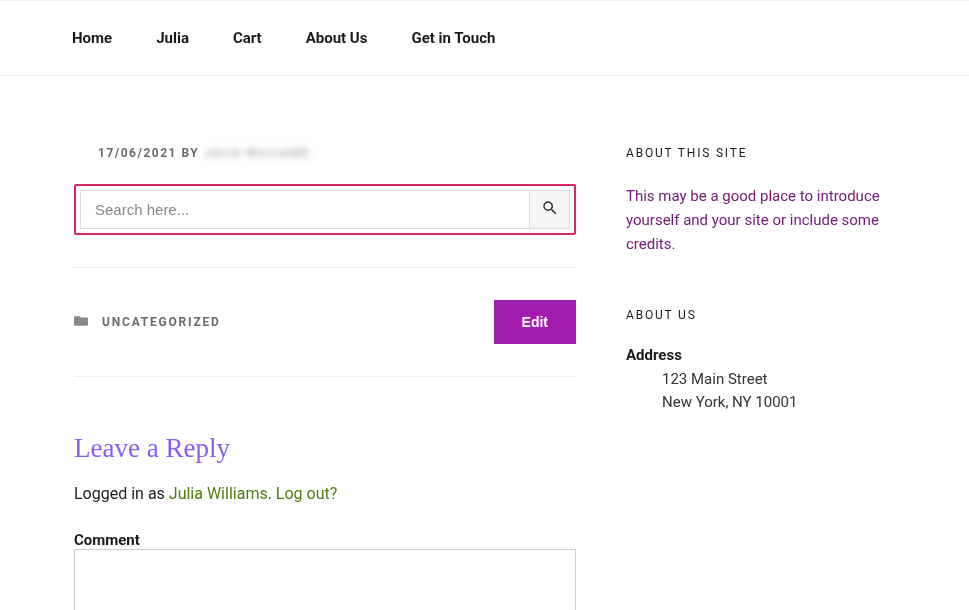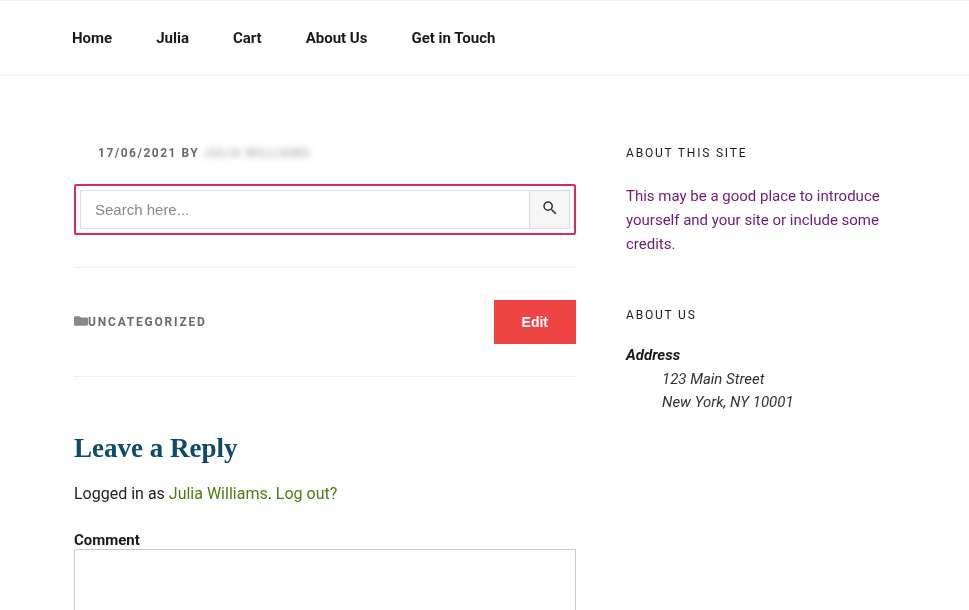--- a/index.html
+++ b/index.html
@@ -77,40 +77,41 @@
     .divider { border: none; border-top: 1px solid #eee; margin: 0; }
     .footer-row {
       display: flex;
       justify-content: space-between;
       align-items: center;
       padding: 32px 0;
     }
     .cat-block {
       display: flex;
       align-items: center;
+      gap: 14px;
       font-size: 12px;
       font-weight: 700;
       letter-spacing: 1.8px;
       color: #6a6a6a;
     }
     .folder-icon { width: 14px; height: 12px; fill: #888; }
     .edit-btn {
-      background: #ef4444;
+      background: #a21caf;
       color: #fff;
       border: none;
       padding: 14px 28px;
       font-size: 14px;
       font-weight: 700;
       cursor: pointer;
     }
     .reply-title {
       font-family: Georgia, "Times New Roman", serif;
       font-size: 27px;
-      font-weight: 700;
-      color: #0c4a6e;
+      font-weight: 400;
+      color: #8b5cf6;
       margin: 56px 0 20px;
     }
     .logged-in {
       font-size: 16px;
       color: #222;
       margin-bottom: 28px;
     }
     .link-style { text-decoration: none; color: #4d7c0f; cursor: pointer; }
     .comment-label {
       font-size: 15px;
@@ -145,21 +146,21 @@
       font-weight: 700;
       color: #1a1a1a;
       margin-bottom: 4px;
     }
     .side-line {
       font-size: 15px;
       color: #333;
       line-height: 1.55;
       margin-left: 36px;
     }
-    .side-block { margin-bottom: 24px; font-style: italic; }
+    .side-block { margin-bottom: 24px; }
   </style>
 </head>
 <body>
 
 <nav class="nav-bar">
   <a class="nav-item">Home</a>
   <a class="nav-item">Julia</a>
   <a class="nav-item">Cart</a>
   <a class="nav-item">About Us</a>
   <a class="nav-item">Get in Touch</a>

